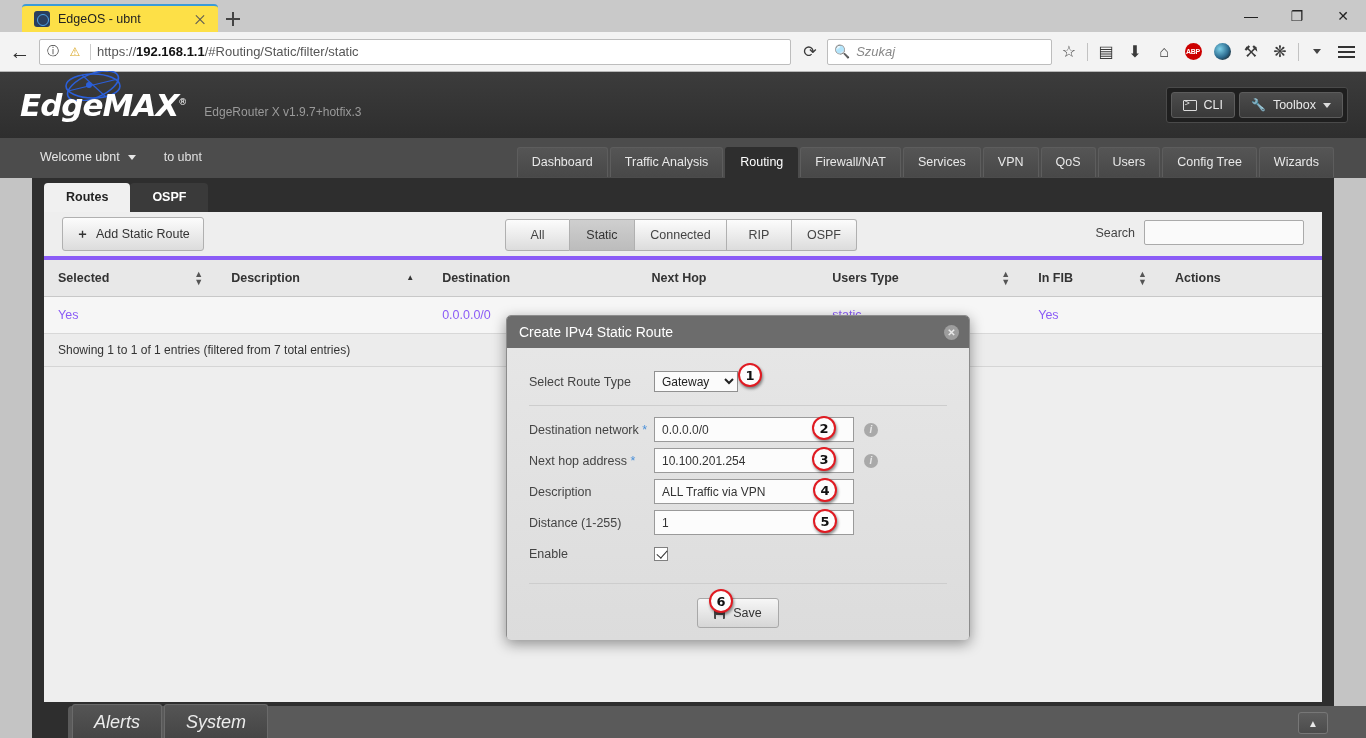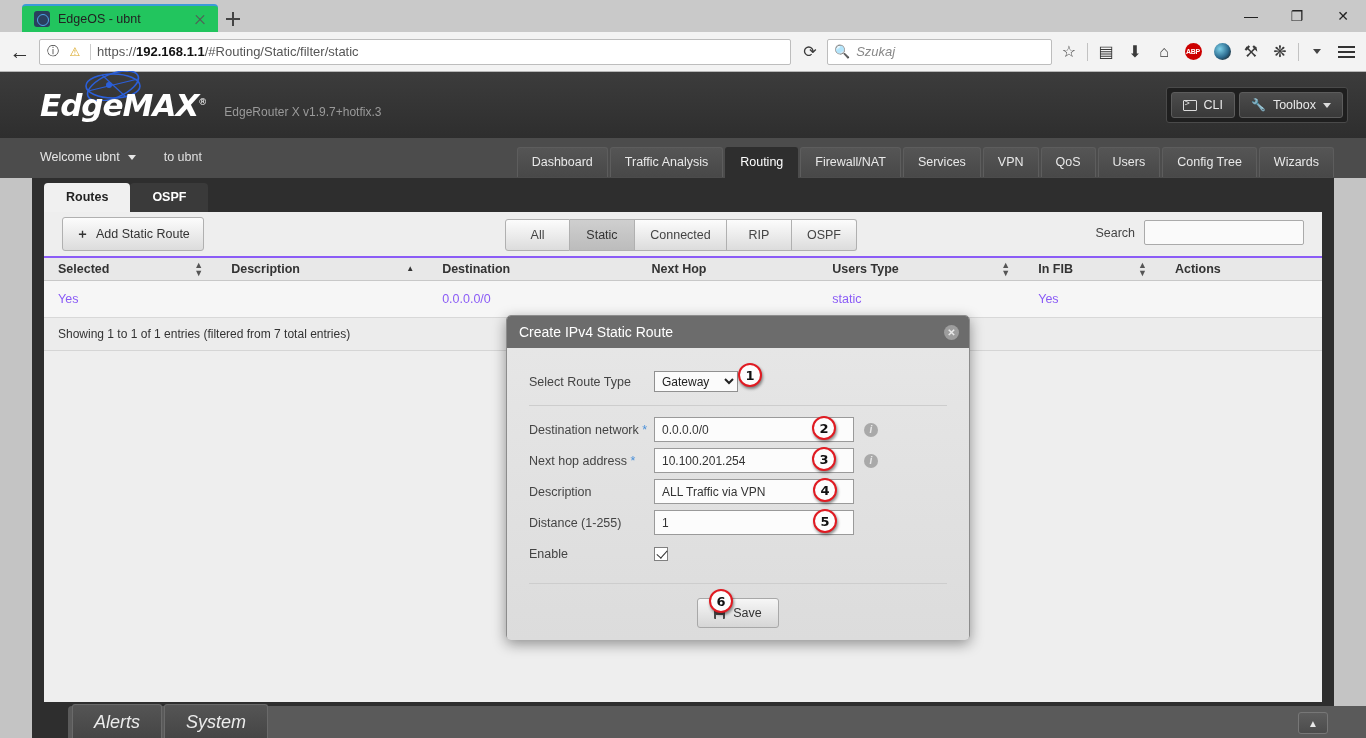--- a/index.html
+++ b/index.html
@@ -12,21 +12,21 @@
 
   
   .browser-titlebar {
     height: 32px; background: #c9c9c9;
     display: flex; align-items: flex-end;
     position: relative;
   }
   .tab-strip { display: flex; align-items: flex-end; padding-left: 22px; }
   .browser-tab {
     display: flex; align-items: center; gap: 8px;
-    background: #22c55e; height: 28px;
+    background: #fde047; height: 28px;
     padding: 0 10px 0 12px; width: 196px;
     border-top-left-radius: 4px; border-top-right-radius: 4px;
     border-top: 2px solid #3b9bd8;
     font-size: 12.5px; color: #222;
   }
   .tab-favicon {
     width: 16px; height: 16px; border-radius: 3px;
     background: #2a3f5e; position: relative; flex: none;
   }
   .tab-favicon::after {
@@ -113,21 +113,21 @@
 
   
   .edgeos { width: 1366px; height: 666px; background: #c4c4c4; position: relative; }
 
   .eos-header {
     height: 66px;
     background: linear-gradient(#3c3c3c, #2e2e2e);
     display: flex; align-items: center; position: relative;
   }
   .logo-block { display: flex; align-items: baseline; padding-left: 20px; }
-  .logo-wrap { position: relative; margin-left: 20px; }
+  .logo-wrap { position: relative; }
   .logo-globe {
     position: absolute; left: 44px; top: -16px;
     width: 58px; height: 30px; pointer-events: none;
   }
   .logo-text {
     font-family: "DejaVu Sans", sans-serif;
     font-size: 31px; font-weight: 700; font-style: italic;
     color: #fff; letter-spacing: -1px; position: relative;
   }
   .logo-text .max { font-weight: 800; }
@@ -282,24 +282,24 @@
     display: flex; align-items: center; gap: 9px;
   }
   .search-label { font-size: 12.5px; color: #444; }
   .search-box {
     width: 160px; height: 25px; background: #fafafa;
     border: 1px solid #aaa; border-radius: 2px;
   }
 
   .data-table { width: 100%; border-collapse: collapse; }
   .data-table th {
-    background: #e8e8e8; border-top: 2px solid #8b5cf6;
+    background: #e8e8e8; border-top: 4px solid #8b5cf6;
     border-bottom: 1px solid #c8c8c8;
     font-size: 12.5px; font-weight: bold; color: #333;
-    text-align: left; padding: 4px 14px; cursor: pointer;
+    text-align: left; padding: 11px 14px; cursor: pointer;
     position: relative; white-space: nowrap;
   }
   .data-table td {
     background: #f6f6f6; border-bottom: 1px solid #d8d8d8;
     font-size: 12.5px; color: #8b5cf6; padding: 11px 14px;
   }
   .sort-ico {
     position: absolute; right: 14px; top: 50%;
     transform: translateY(-50%); color: #555; font-size: 9px;
     line-height: 8px; text-align: center;

